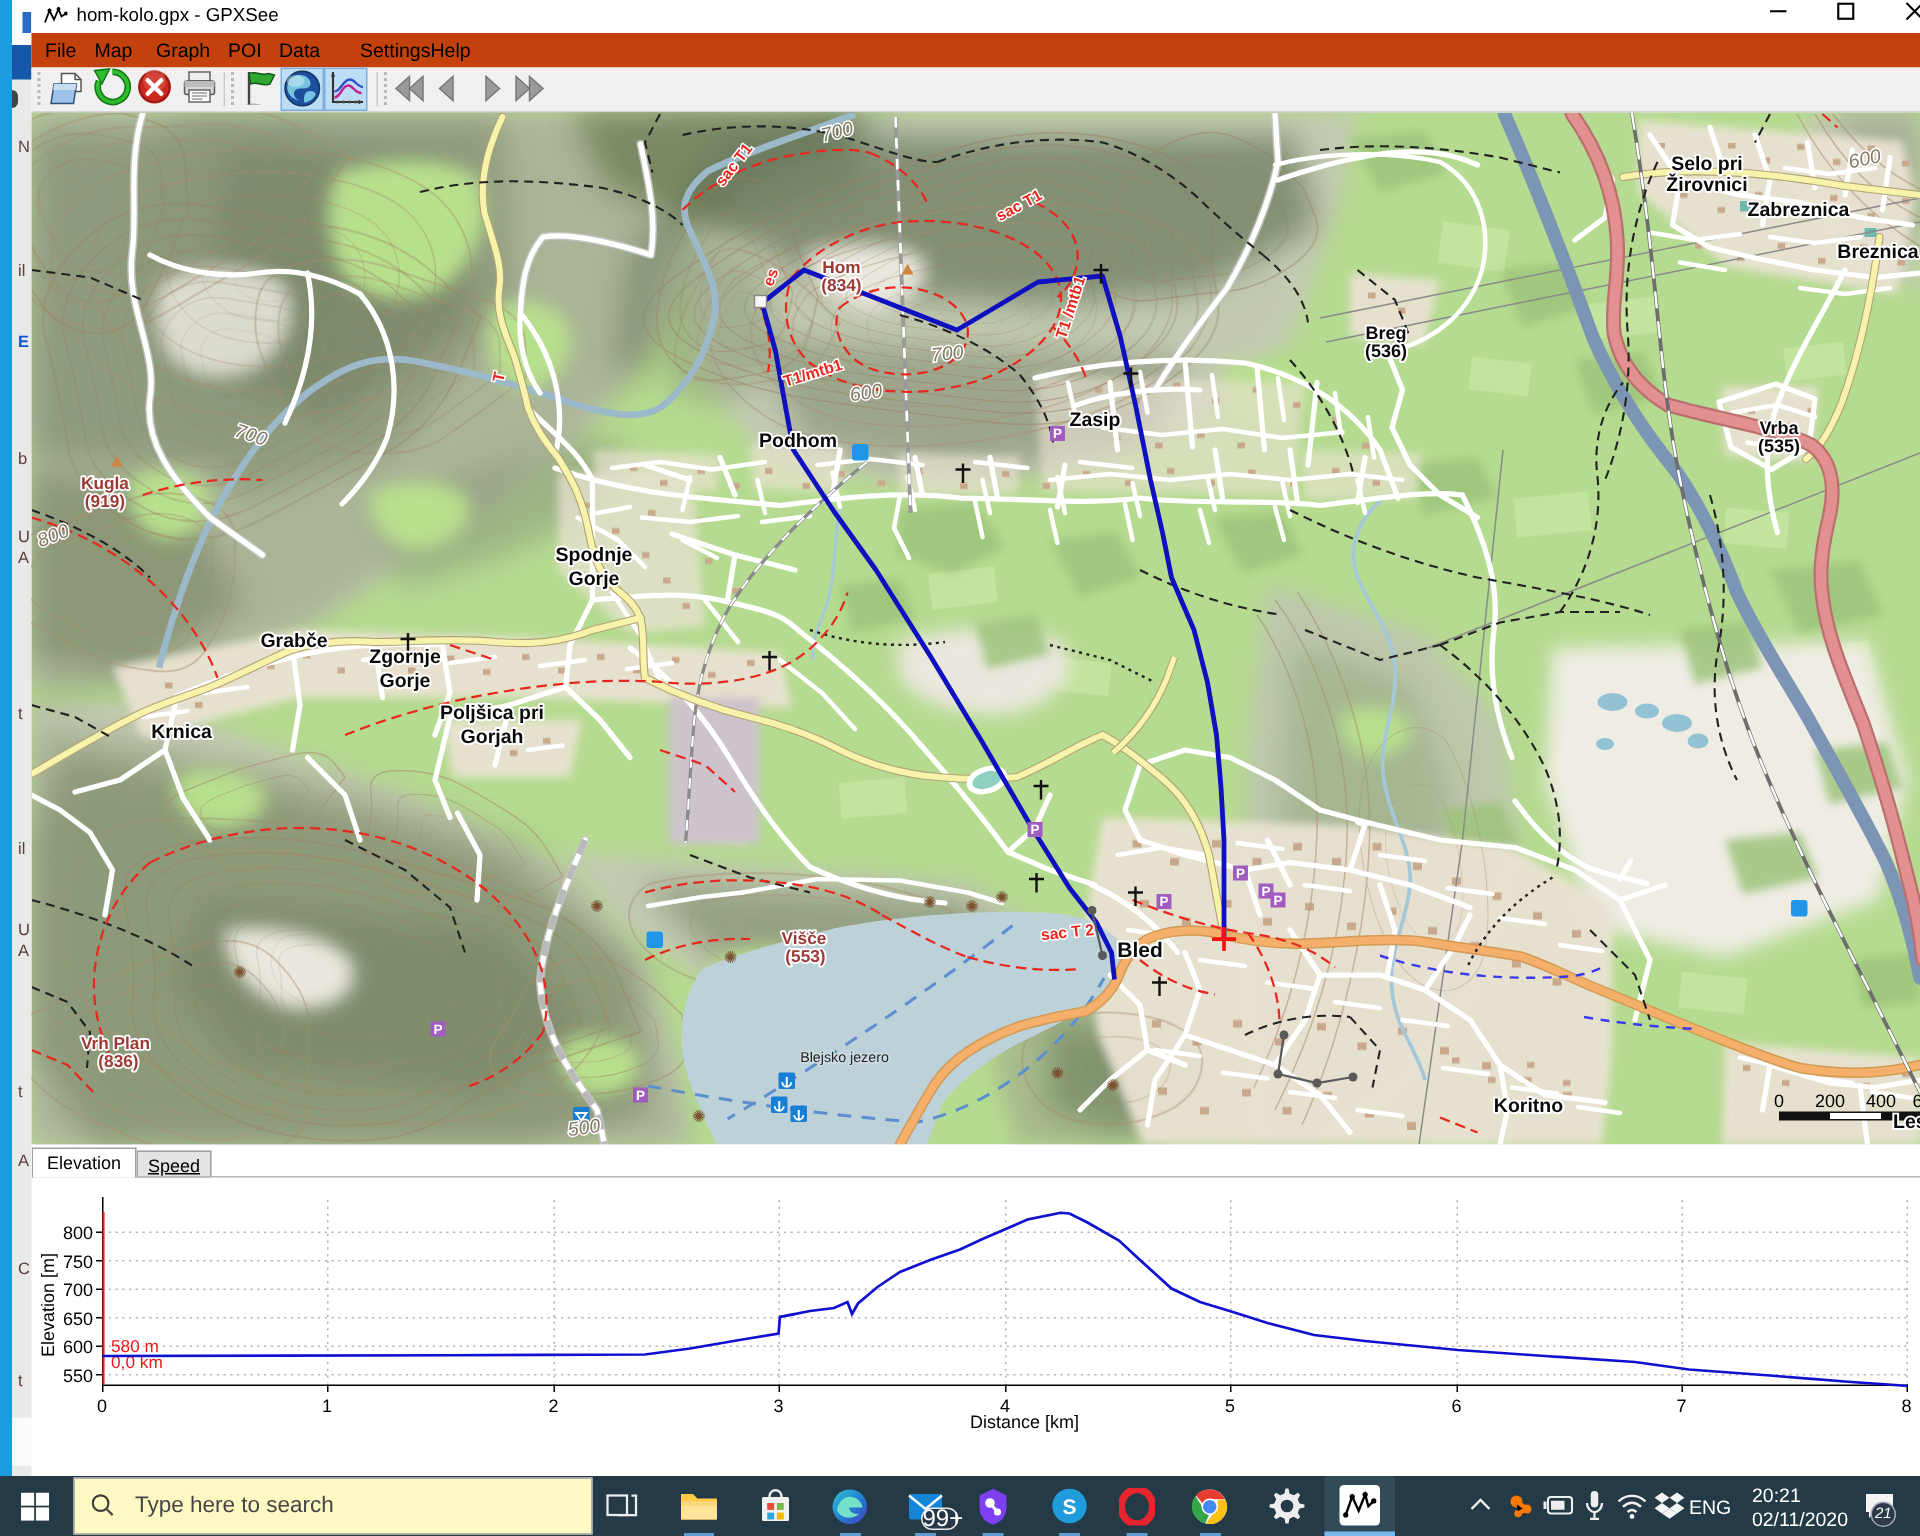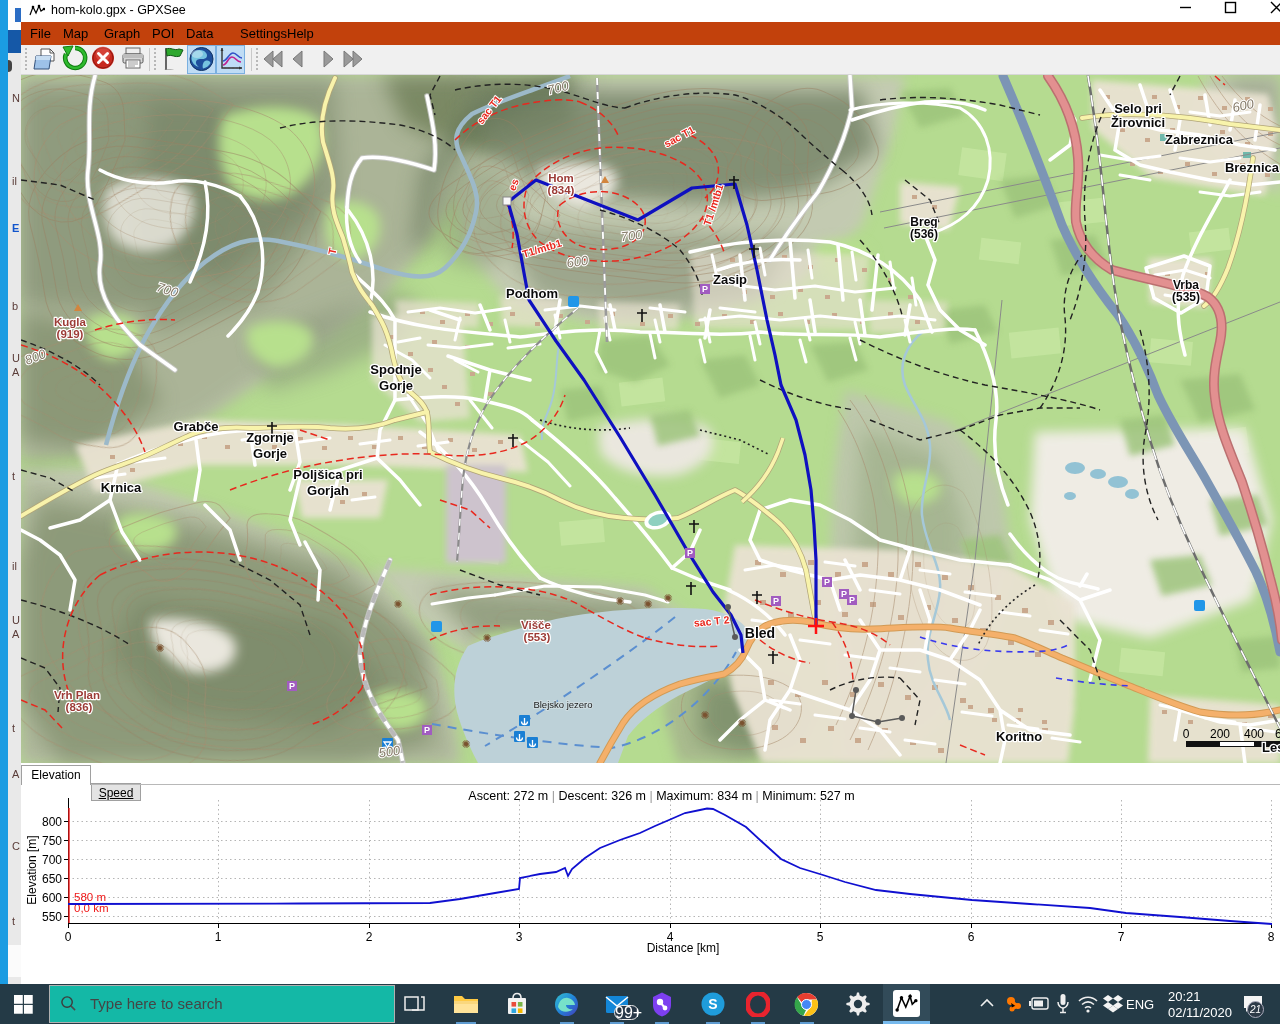--- a/index.html
+++ b/index.html
@@ -14,27 +14,27 @@
 #titlebar{position:absolute;left:0;top:0;width:100%;height:22px;background:#fff;}
 #titletext{position:absolute;left:30px;top:3px;font-size:12.5px;color:#000;}
 #appico{position:absolute;left:8px;top:3px;width:16px;height:16px;}
 #menubar{position:absolute;left:0;top:22px;width:100%;height:23px;background:#c2410c;}
 #menubar span{position:absolute;top:4px;font-size:13px;color:#000;}
 #toolbar{position:absolute;left:0;top:45px;width:100%;height:30px;background:#f0f0f0;border-bottom:1px solid #d7d7d7;}
 #maparea{position:absolute;left:0;top:75px;width:1259px;height:688px;overflow:hidden;background:#c5cdb4;}
 #graphpanel{position:absolute;left:0;top:763px;width:100%;height:200px;background:#fff;}
 .tab{position:absolute;top:2px;height:20px;font-size:12px;text-align:center;line-height:19px;color:#000;}
 #tabElev{left:0px;width:70px;background:#fff;border:1px solid #a0a0a0;border-bottom:none;z-index:2;}
-#tabSpeed{left:70px;width:50px;background:#e3e3e3;border:1px solid #a0a0a0;height:18px;top:20px;text-decoration:underline;}
+#tabSpeed{left:70px;width:50px;background:#e3e3e3;border:1px solid #a0a0a0;height:18px;top:4px;text-decoration:underline;}
 #tabline{position:absolute;left:0;top:21px;width:100%;height:1px;background:#b8b8b8;}
 #stats{position:absolute;left:0;top:26px;width:100%;text-align:center;font-size:12.5px;color:#000;}
 #statusbar{position:absolute;left:0;top:963px;width:100%;height:21px;background:#f0f0f0;border-top:1px solid #d0d0d0;font-size:12px;color:#000;}
 
 #taskbar{position:absolute;left:0;top:984px;width:1280px;height:40px;background:#243a46;}
-#search{position:absolute;left:49px;top:1px;width:346px;height:38px;background:#14b8a6;border:1px solid #b0b0b0;color:#454545;font-size:15px;line-height:36px;padding-left:40px;}
+#search{position:absolute;left:49px;top:1px;width:346px;height:38px;background:#fef9c3;border:1px solid #b0b0b0;color:#454545;font-size:15px;line-height:36px;padding-left:40px;}
 .tray{position:absolute;color:#fff;font-size:12px;}
 </style>
 </head>
 <body>
 <div id="root">
   <div id="leftstrip">
     <div class="blue"></div>
     <div style="position:absolute;left:8px;top:0;width:14px;height:30px;background:#fdfdfd;"></div>
     <div style="position:absolute;left:8px;top:30px;width:14px;height:23px;background:#1558a7;"></div>
     <div style="position:absolute;left:15px;top:8px;width:6px;height:14px;background:#2a6cc4;"></div>
@@ -947,21 +947,20 @@
 <rect x="1186" y="741" width="94" height="6" fill="#111"></rect>
 <rect x="1220" y="742" width="34" height="4" fill="#fff"></rect>
 <text x="1262" y="752" font-family="Liberation Sans, sans-serif" font-size="13" font-weight="bold" fill="#0a0a0a" style="paint-order:stroke;stroke:#fff;stroke-width:2.6px;">Lesc</text>
 </g>
 </svg>
     </div>
     <div id="graphpanel">
       <div id="tabElev" class="tab">Elevation</div>
       <div id="tabSpeed" class="tab">Speed</div>
       <div id="tabline"></div>
-      <div id="stats" style="padding-left:22px;">Ascent: 272 m <span style="color:#999;">|</span> Descent: 326 m <span style="color:#999;">|</span> Maximum: 834 m <span style="color:#999;">|</span> Minimum: 527 m</div>
       <div id="chartwrap" style="position:absolute;left:0;top:0;width:1259px;height:200px;">
         <svg width="1259" height="200" viewBox="21 763 1259 200">
           <g stroke="#b5b5b5" stroke-width="1" stroke-dasharray="1.5 3">
             <line x1="68" y1="821.5" x2="1272" y2="821.5"></line>
             <line x1="68" y1="840.5" x2="1272" y2="840.5"></line>
             <line x1="68" y1="859.5" x2="1272" y2="859.5"></line>
             <line x1="68" y1="878.5" x2="1272" y2="878.5"></line>
             <line x1="68" y1="897.5" x2="1272" y2="897.5"></line>
             <line x1="68" y1="916.5" x2="1272" y2="916.5"></line>
             <line x1="218.5" y1="800" x2="218.5" y2="922"></line>

